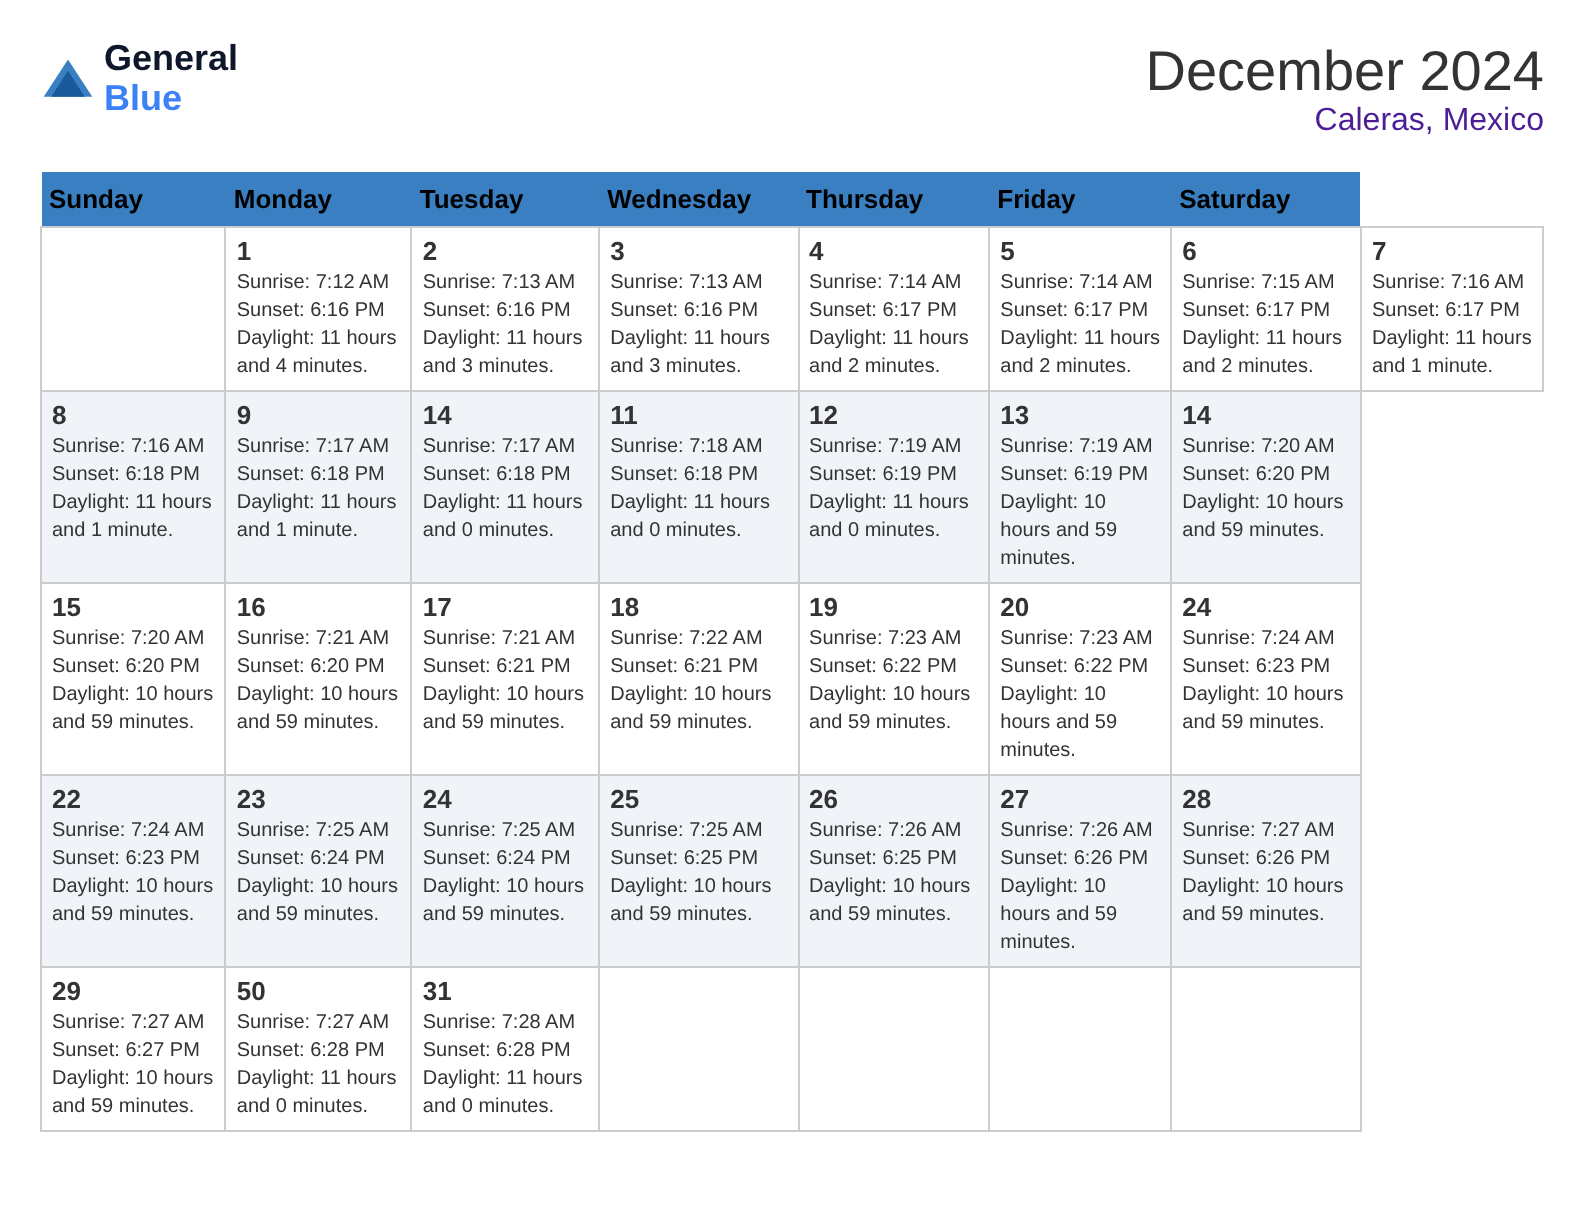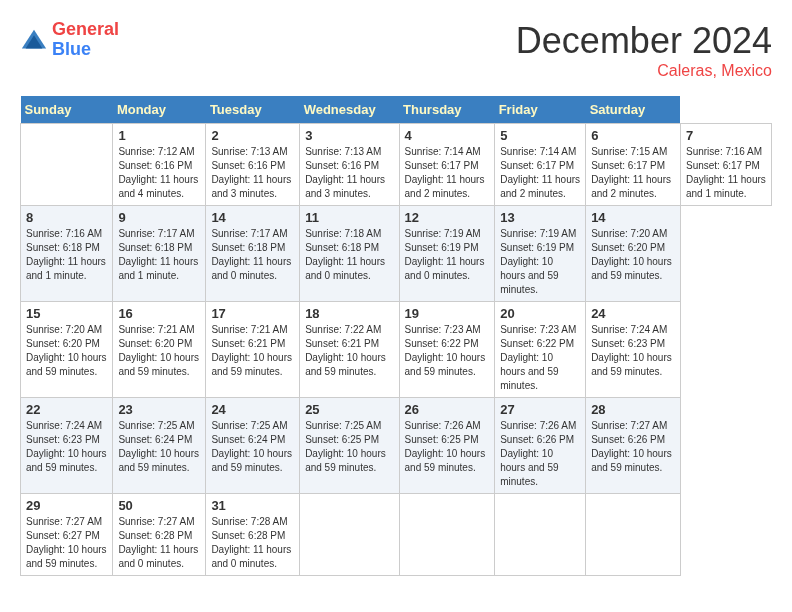--- a/index.html
+++ b/index.html
@@ -21,46 +21,46 @@
       align-items: center;
       gap: 4px;
     }
     .logo-text {
       font-size: 18px;
       font-weight: bold;
       color: #333;
       line-height: 1.1;
     }
     .logo-text span {
-      color: #ef4444;
+      color: #0f172a;
     }
     .logo-icon {
       width: 28px;
       height: 28px;
     }
     .title-block {
       text-align: right;
     }
     .month-title {
-      font-size: 36px;
+      font-size: 28px;
       font-weight: normal;
       color: #333;
     }
     .location {
       font-size: 16px;
-      color: #ef4444;
+      color: #4c1d95;
     }
     table {
       width: 100%;
       border-collapse: collapse;
       font-size: 11px;
     }
     th {
       background-color: #3a7fc1;
-      color: #fef9c3;
+      color: #000000;
       padding: 6px 4px;
       text-align: left;
       font-size: 13px;
       font-weight: bold;
     }
     td {
       border: 1px solid #ccc;
       vertical-align: top;
       padding: 4px 5px;
       width: 107px;

